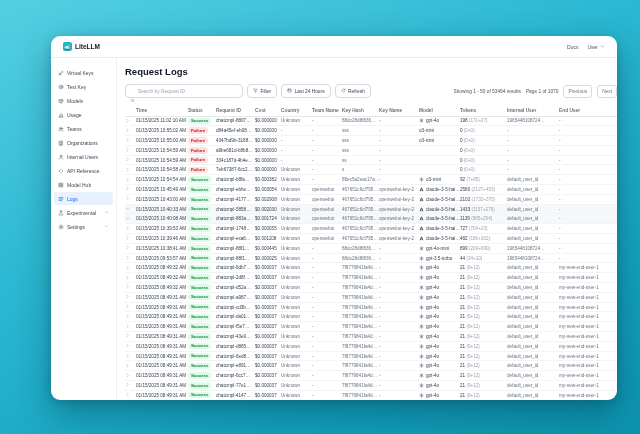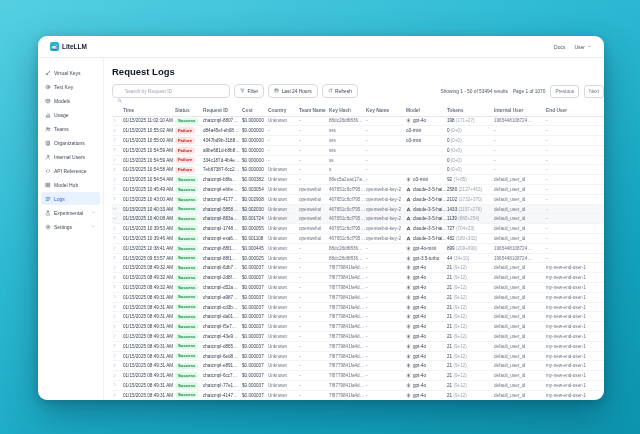--- a/index.html
+++ b/index.html
@@ -3,21 +3,21 @@
 <meta charset="utf-8">
 <style>
   * { margin:0; padding:0; box-sizing:border-box; }
   html,body { width:640px; height:434px; overflow:hidden; }
   body {
     font-family:"Liberation Sans", sans-serif;
     background:linear-gradient(155deg,#55cfe2 0%,#2bb8d2 40%,#13a2bd 75%,#0d93ae 100%);
     position:relative; color:#374151;
   }
   .window {
-    position:absolute; left:38px; top:36px; width:566px; height:364px;
+    position:absolute; left:51px; top:36px; width:566px; height:364px;
     background:#fff; border-radius:9px; overflow:hidden;
     box-shadow:0 14px 34px rgba(0,45,65,.38), 0 2px 8px rgba(0,45,65,.22);
     display:flex; flex-direction:column;
   }
   
   .topbar { height:22px; flex:0 0 22px; display:flex; align-items:center;
     padding:0 12px; border-bottom:1px solid #ececec; }
   .brand { display:flex; align-items:center; gap:3px; }
   .brand-logo { width:9px; height:9px; border-radius:2px; background:#22b3c7;
     display:inline-flex; align-items:center; justify-content:center; color:#fff; font-size:5px; }

